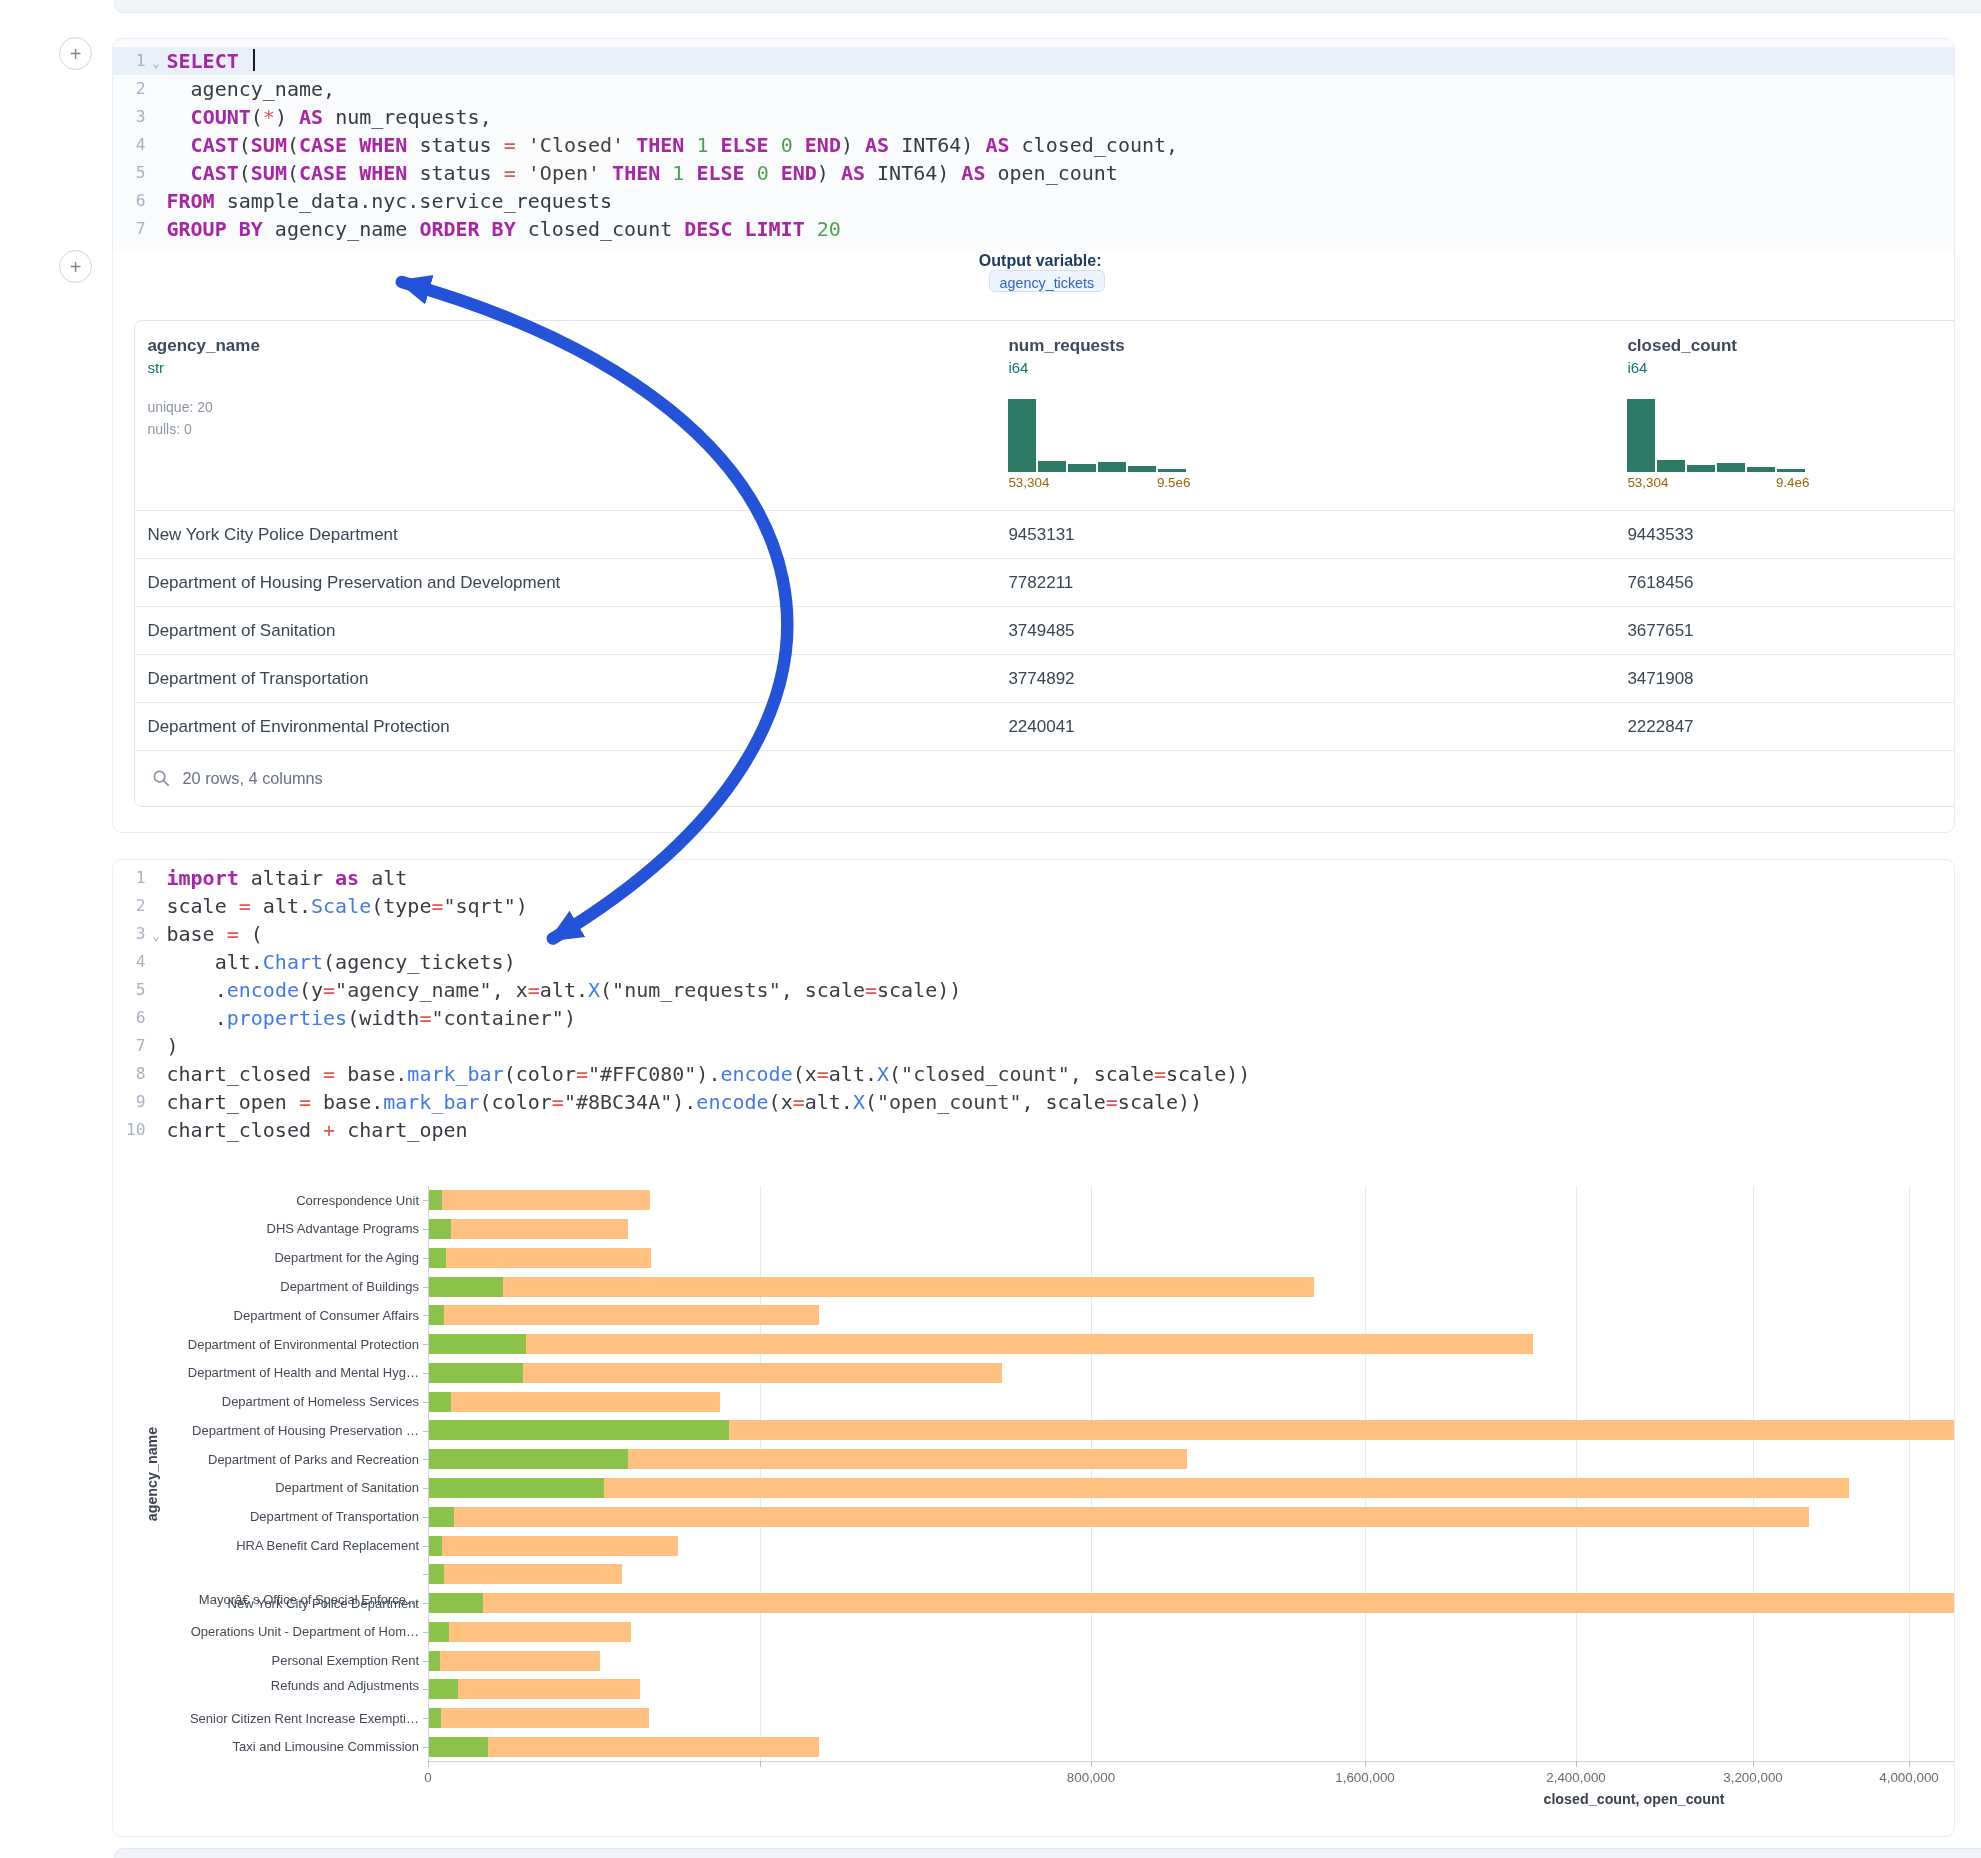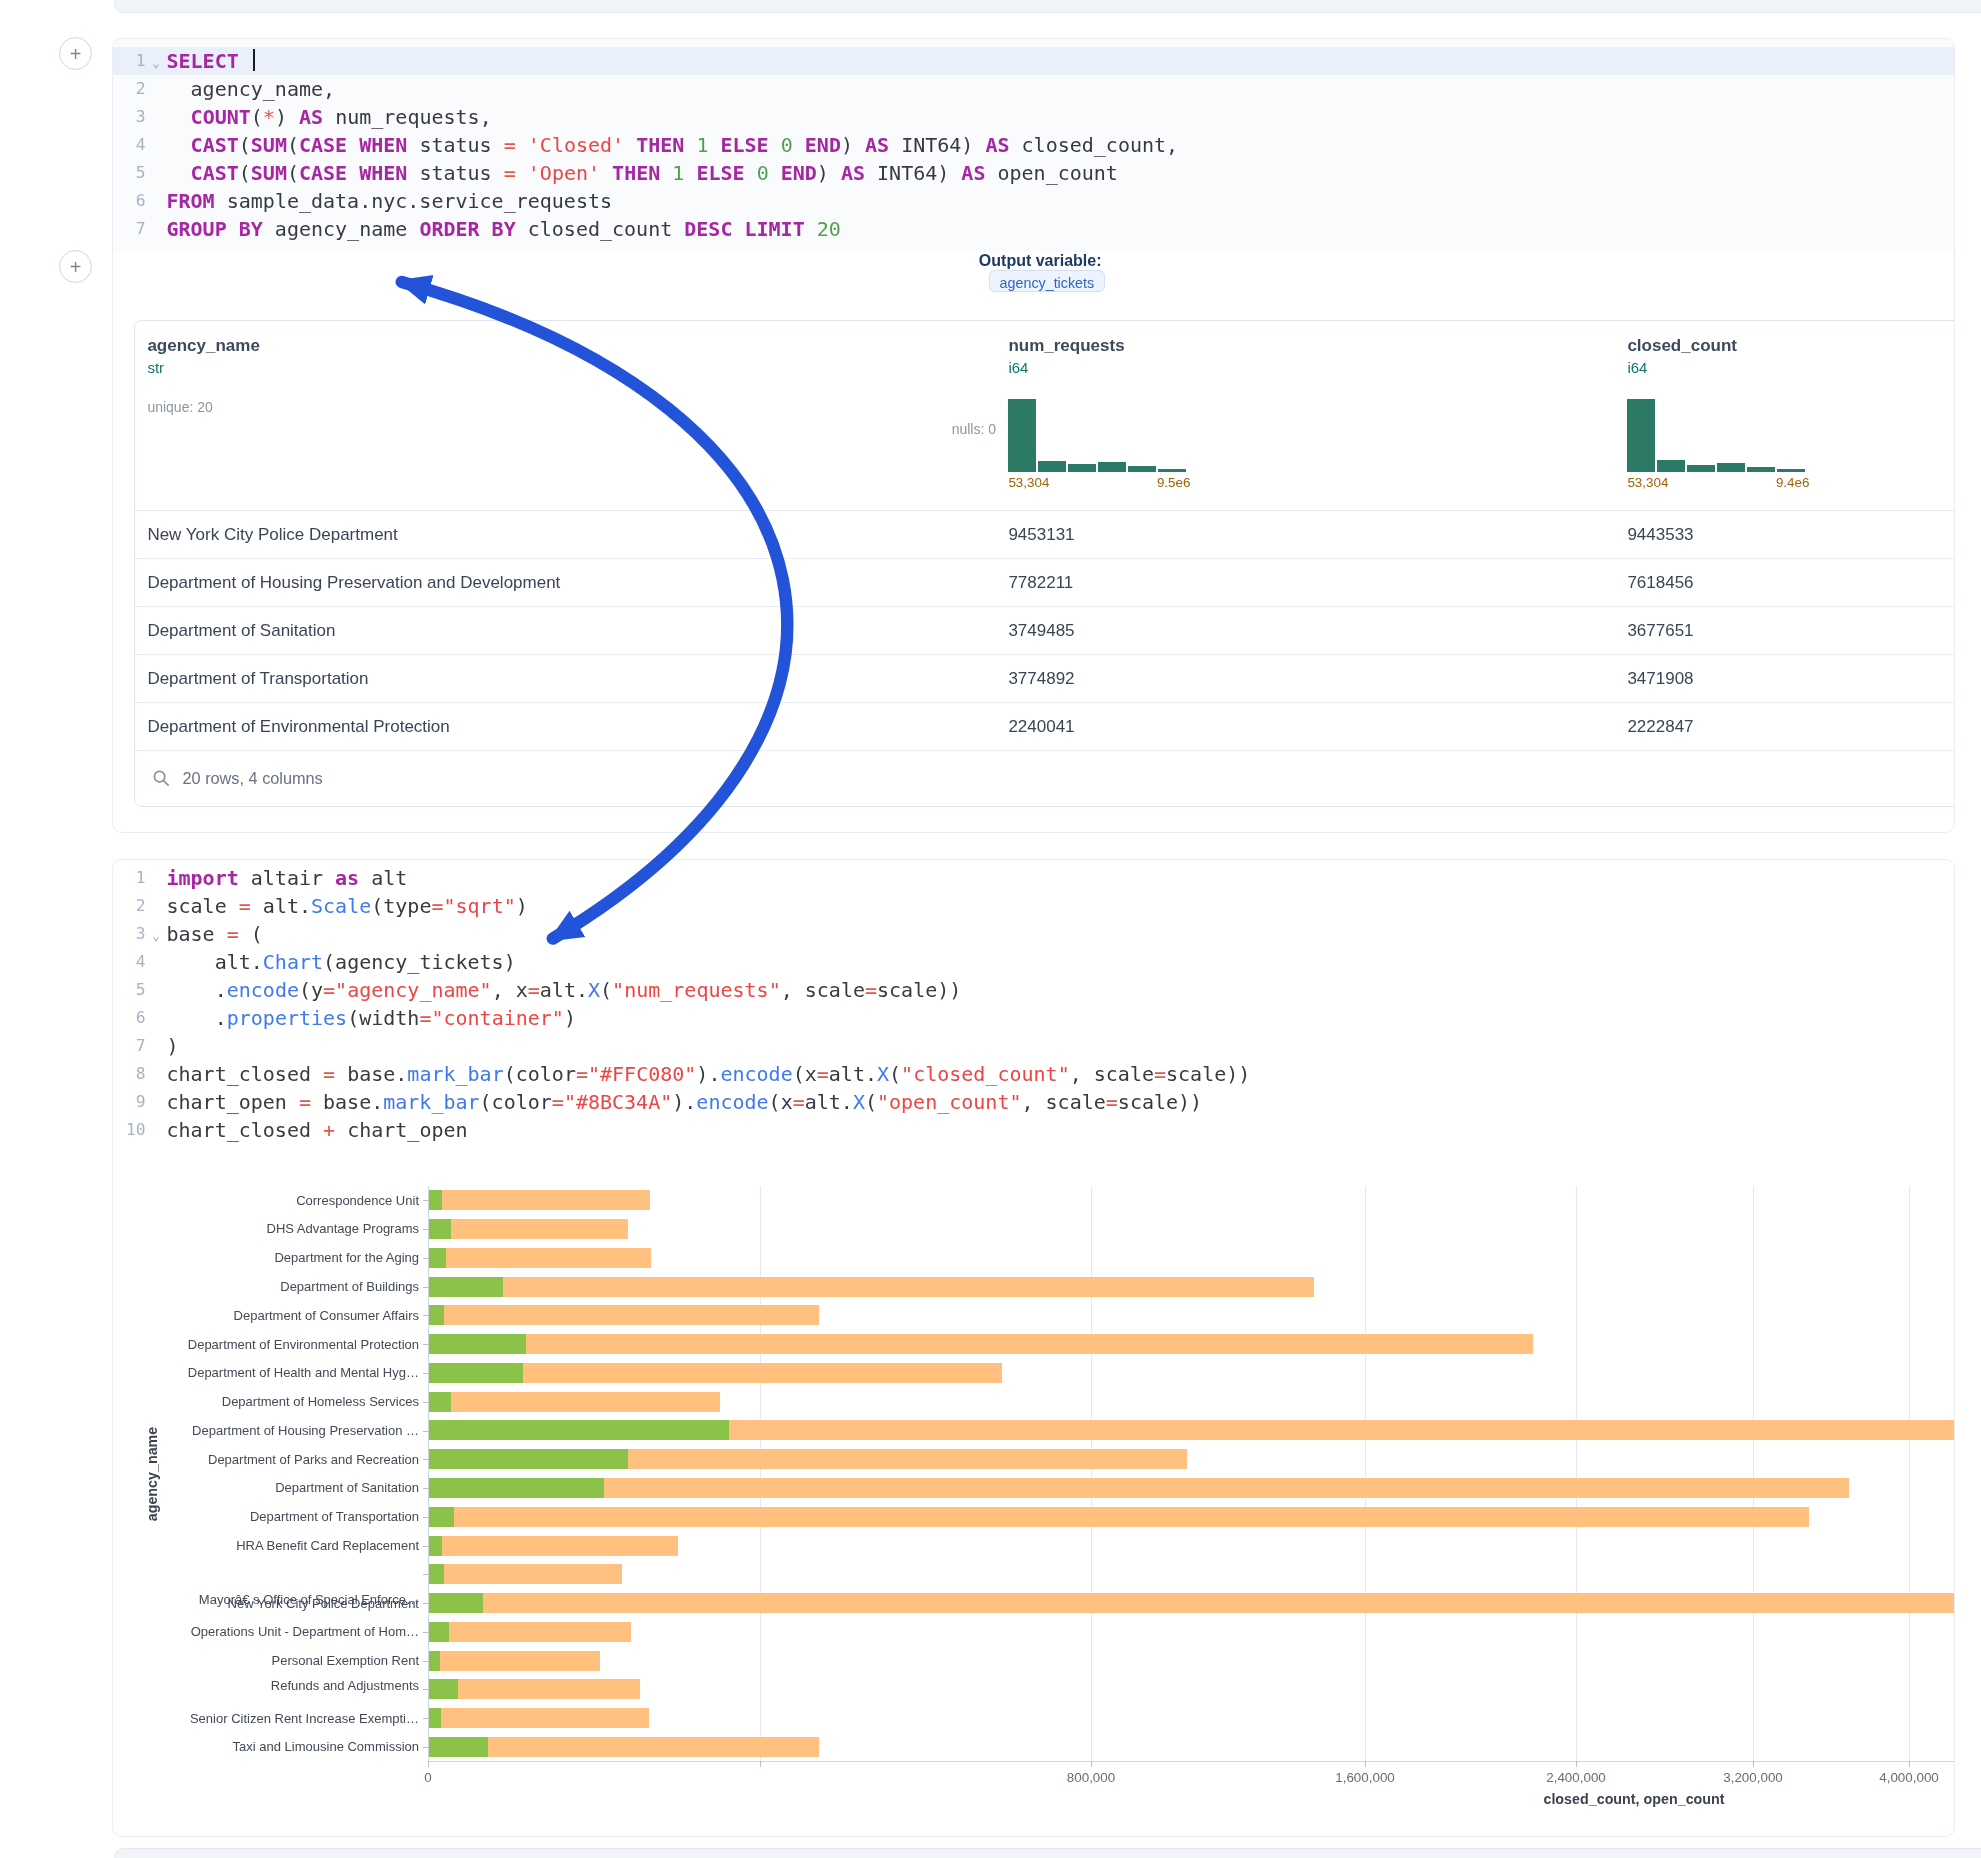--- a/index.html
+++ b/index.html
@@ -23,42 +23,42 @@
   
   .editor{font-family:"DejaVu Sans Mono",monospace;font-size:20px;color:#383A42;}
   #sql-editor{background:#fafbfd;padding:7.6px 0 9.6px 0;border-radius:9.6px 9.6px 0 0;}
   #py-editor{position:absolute;top:3.8px;left:0;right:0;background:#fff;}
   .cline{display:flex;align-items:center;height:28px;white-space:pre;}
   .cline.hl{background:#e9f0f9;}
   .gut{width:32.5px;text-align:right;color:#a8b2c0;font-size:16.3px;flex:none;}
   .fold{width:21px;text-align:center;color:#97a2b0;font-size:12.4px;flex:none;padding-top:3.8px;}
   .ctext{flex:none;}
   .tk-kw{color:#A626A4;font-weight:bold;}
-  .tk-st{color:#ef4444;text-align:center;}
+  .tk-st{color:#404040;text-align:center;}
   .tk-nu{color:#50A14F;}
   .tk-fn{color:#4078F2;}
   .tk-op{color:#E45649;}
   .tk-pl{color:#383A42;}
   .caret{display:inline-block;width:1.9px;height:22px;background:#1b1b1b;margin-left:1.9px;vertical-align:-3.8px;}
   
   .outvar-row{display:flex;align-items:center;height:40px;padding-left:13.4px;flex-direction:column;}
   .outvar-label{font-size:16px;font-weight:bold;color:#1b3a66;}
   .outvar-chip{
     margin-left:13.4px;padding:3.8px 9.6px;background:#eef4fd;border:1px solid #d3e0f4;border-radius:5.7px;
     color:#2A66C8;font-size:14.3px;max-width:107px;overflow:hidden;white-space:nowrap;cursor:pointer;
   }
   
   #table-card{margin:28px 0 0 21px;width:2390px;border:1px solid #dfe5ec;border-radius:7.6px;background:#fff;}
   .t-header{display:flex;height:189px;border-bottom:1px solid #e2e7ee;}
   .thcol{flex:none;padding:15.3px 0 0 12.4px;box-sizing:border-box;}
   .tname{font-size:17px;font-weight:bold;color:#3D4A5C;}
   .ttype{font-size:15px;color:#0f766e;margin-top:2.9px;}
   .tmeta{font-size:14px;color:#8d96a3;}
   .tmeta.first{margin-top:23px;}
-  .tmeta + .tmeta{margin-top:5.7px;text-align:right;}
+  .tmeta + .tmeta{margin-top:5.7px;}
   .hist{margin-top:23px;width:182px;height:73px;display:flex;align-items:flex-end;gap:1.9px;}
   .hbar{flex:none;width:28px;background:#2C7A66;}
   .hlabels{width:182px;display:flex;justify-content:space-between;font-size:13.4px;color:#a16207;margin-top:2.9px;}
   .trow{display:flex;height:47px;align-items:center;border-bottom:1px solid #e9edf2;font-size:17px;color:#3A4554;}
   .tcell{flex:none;padding-left:12.4px;box-sizing:border-box;overflow:hidden;white-space:nowrap;}
   .t-footer{display:flex;align-items:center;height:55px;padding-left:17px;gap:11.5px;color:#68737f;font-size:16.3px;}
   
   #chart-area{position:absolute;inset:0;}
   #plot{position:absolute;left:315px;top:326px;width:2412px;height:575px;
         border-left:1px solid #cfd4da;border-bottom:1px solid #cfd4da;}

